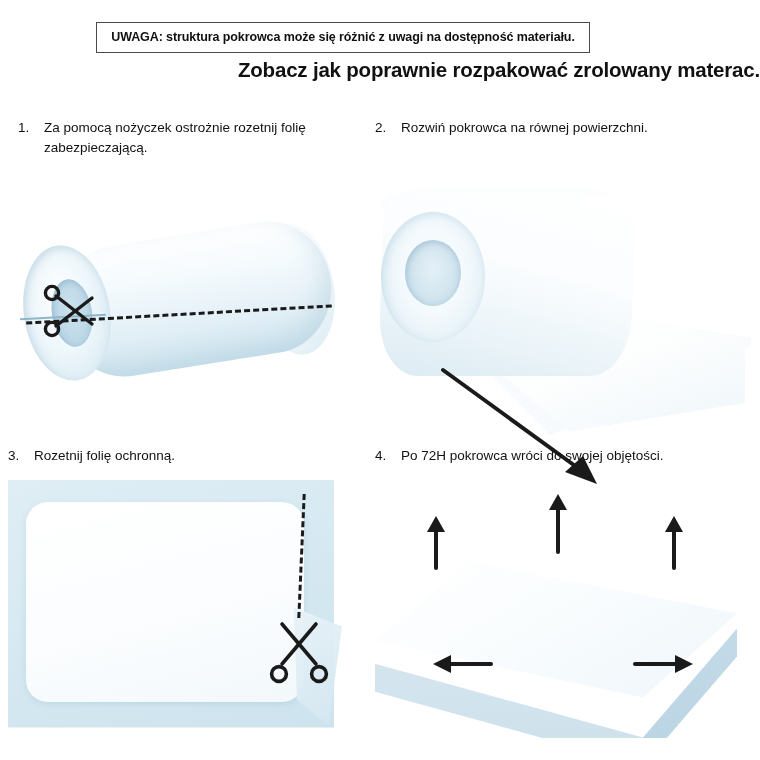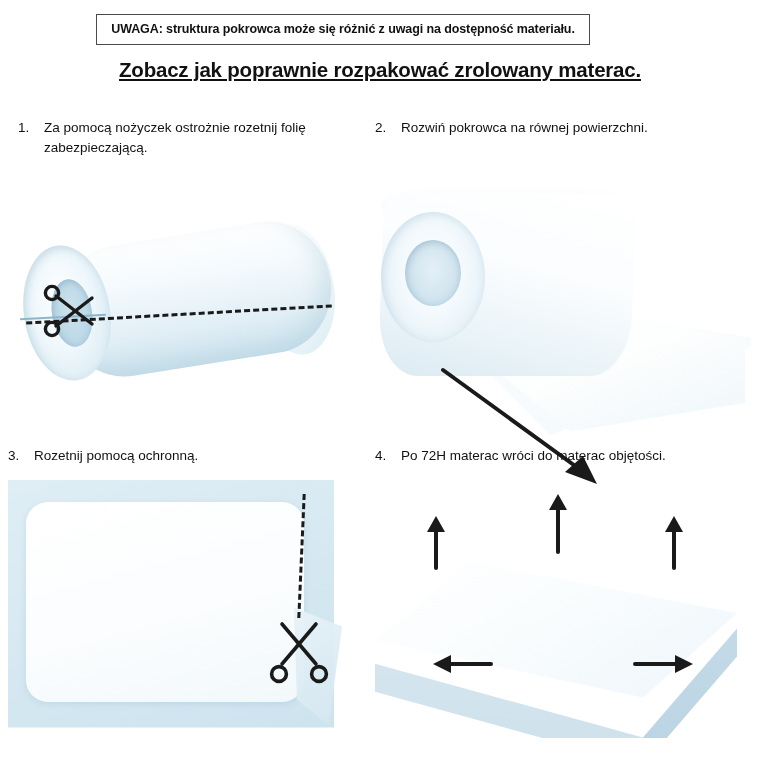--- a/index.html
+++ b/index.html
@@ -12,21 +12,21 @@
     background: #ffffff;
     font-family: "Liberation Sans", sans-serif;
     color: #1a1a1a;
     overflow: hidden;
     position: relative;
   }
 
   
   .notice-wrap {
     position: absolute;
-    top: 14px;
+    top: 22px;
     left: 0;
     width: 686px;
     display: flex;
     justify-content: center;
   }
   .notice {
     border: 1px solid #4a4a4a;
     background: #ffffff;
     padding: 7px 14px 8px 14px;
     font-size: 12.5px;
@@ -35,26 +35,25 @@
     color: #111;
     white-space: nowrap;
   }
 
   
   .main-title {
     position: absolute;
     top: 58px;
     left: 0;
     width: 760px;
-    text-align: center;
+    text-align: right;
     font-size: 20.5px;
     font-weight: bold;
     color: #111;
     letter-spacing: -0.2px;
-    text-decoration: underline;
   }
 
   
   .grid {
     position: absolute;
     top: 118px;
     left: 0;
     width: 760px;
     height: 640px;
   }
@@ -354,21 +353,21 @@
             <polygon points="160,120 128,108 146,92" stroke="none"></polygon>
           </g>
         </svg>
       </div>
     </div>
   </div>
 
   <div class="step" id="step3">
     <div class="step-head">
       <div class="step-num">3.</div>
-      <div class="step-text">Rozetnij pomocą ochronną.</div>
+      <div class="step-text">Rozetnij folię ochronną.</div>
     </div>
     <div class="art art3">
       <div class="film3"></div>
       <div class="mat3"></div>
       <div class="film3-flap"></div>
       <div class="cut3"></div>
       <div class="scissors" style="left:258px; top:128px;">
         <svg width="70" height="82" viewBox="0 0 70 82">
           <g stroke="#1a1a1a" stroke-width="3.6" fill="none" stroke-linecap="round">
             <line x1="16" y1="16" x2="50" y2="56"></line>
@@ -377,21 +376,21 @@
           <circle cx="13" cy="66" r="7.4" fill="none" stroke="#1a1a1a" stroke-width="3.6"></circle>
           <circle cx="53" cy="66" r="7.4" fill="none" stroke="#1a1a1a" stroke-width="3.6"></circle>
         </svg>
       </div>
     </div>
   </div>
 
   <div class="step" id="step4">
     <div class="step-head">
       <div class="step-num">4.</div>
-      <div class="step-text">Po 72H materac wróci do materac objętości.</div>
+      <div class="step-text">Po 72H pokrowca wróci do swojej objętości.</div>
     </div>
     <div class="art art4">
       <div class="slab-front"></div>
       <div class="slab-right"></div>
       <div class="slab-top"></div>
 
       <div class="arr-up" style="left:48px; top:34px;">
         <svg width="26" height="56" viewBox="0 0 26 56">
           <g stroke="#1a1a1a" stroke-width="4" fill="#1a1a1a">
             <line x1="13" y1="54" x2="13" y2="14" stroke-linecap="round"></line>

